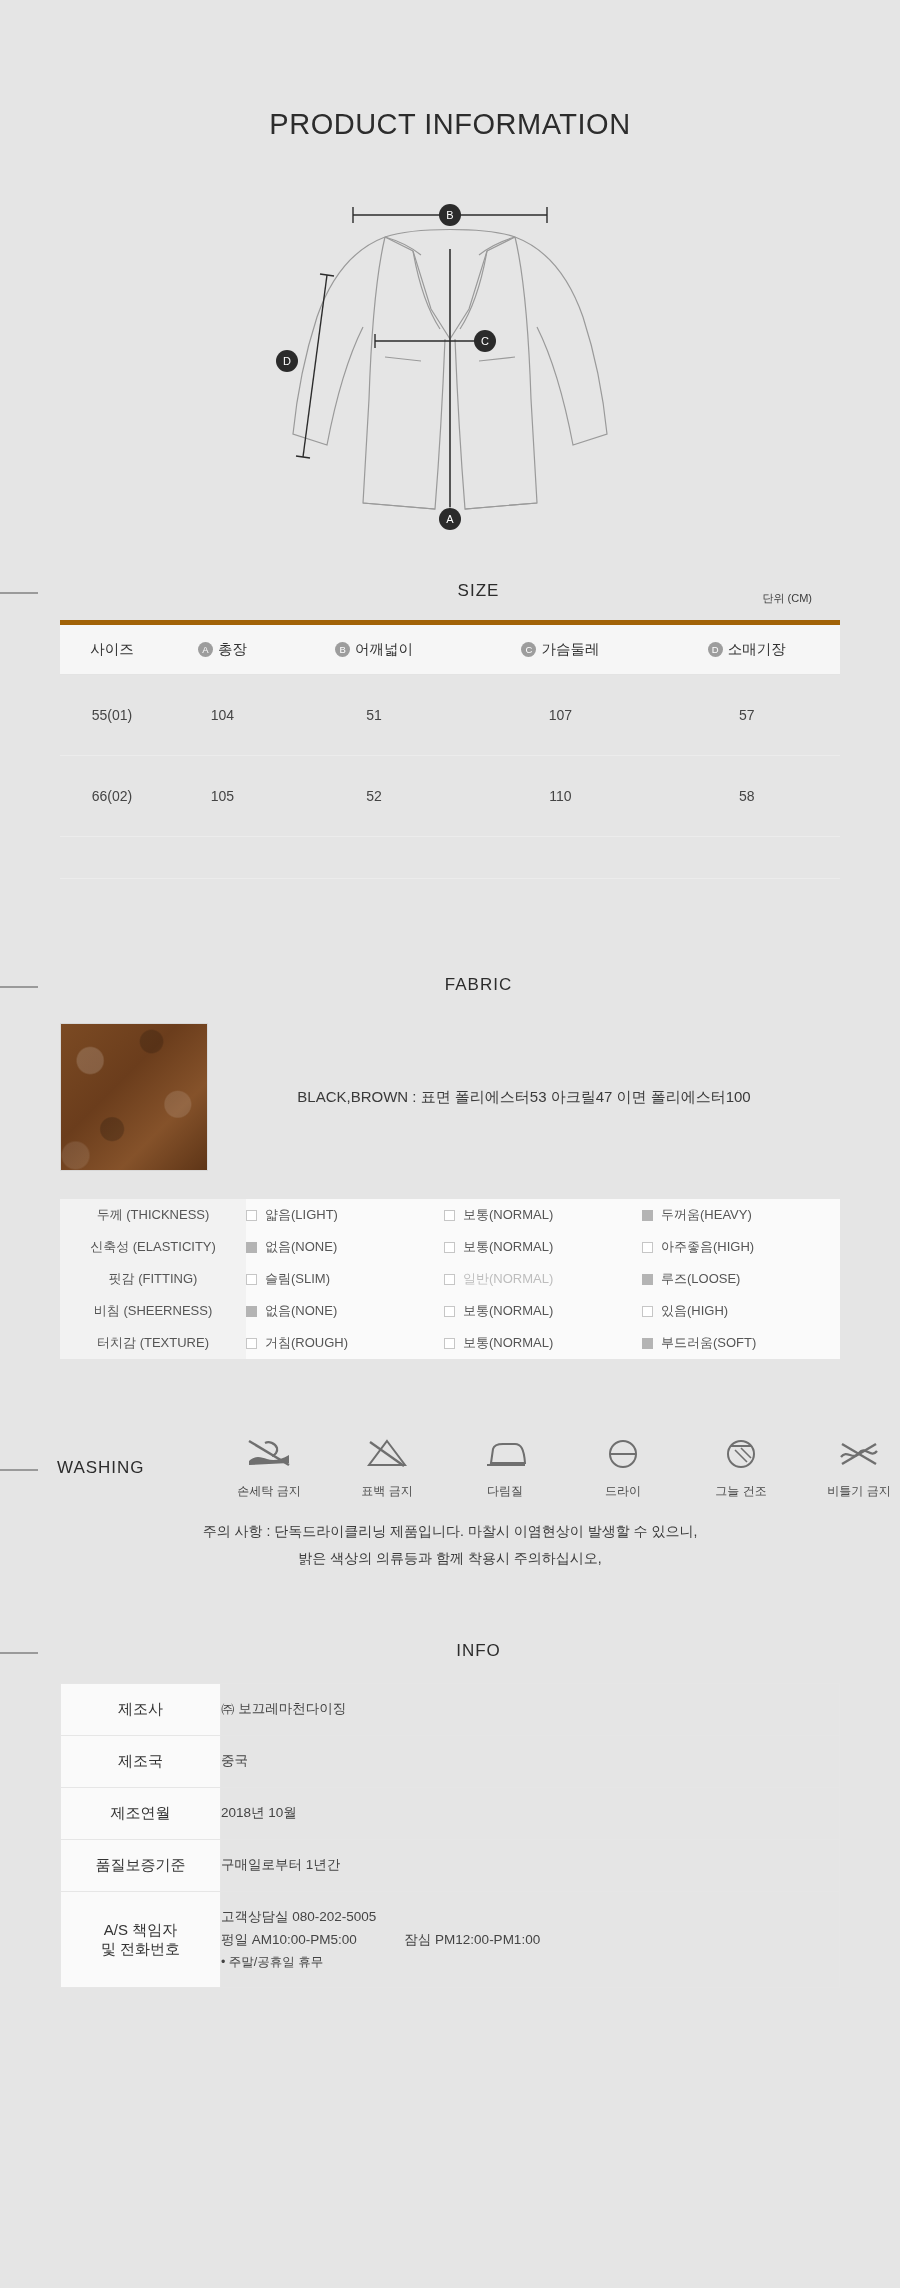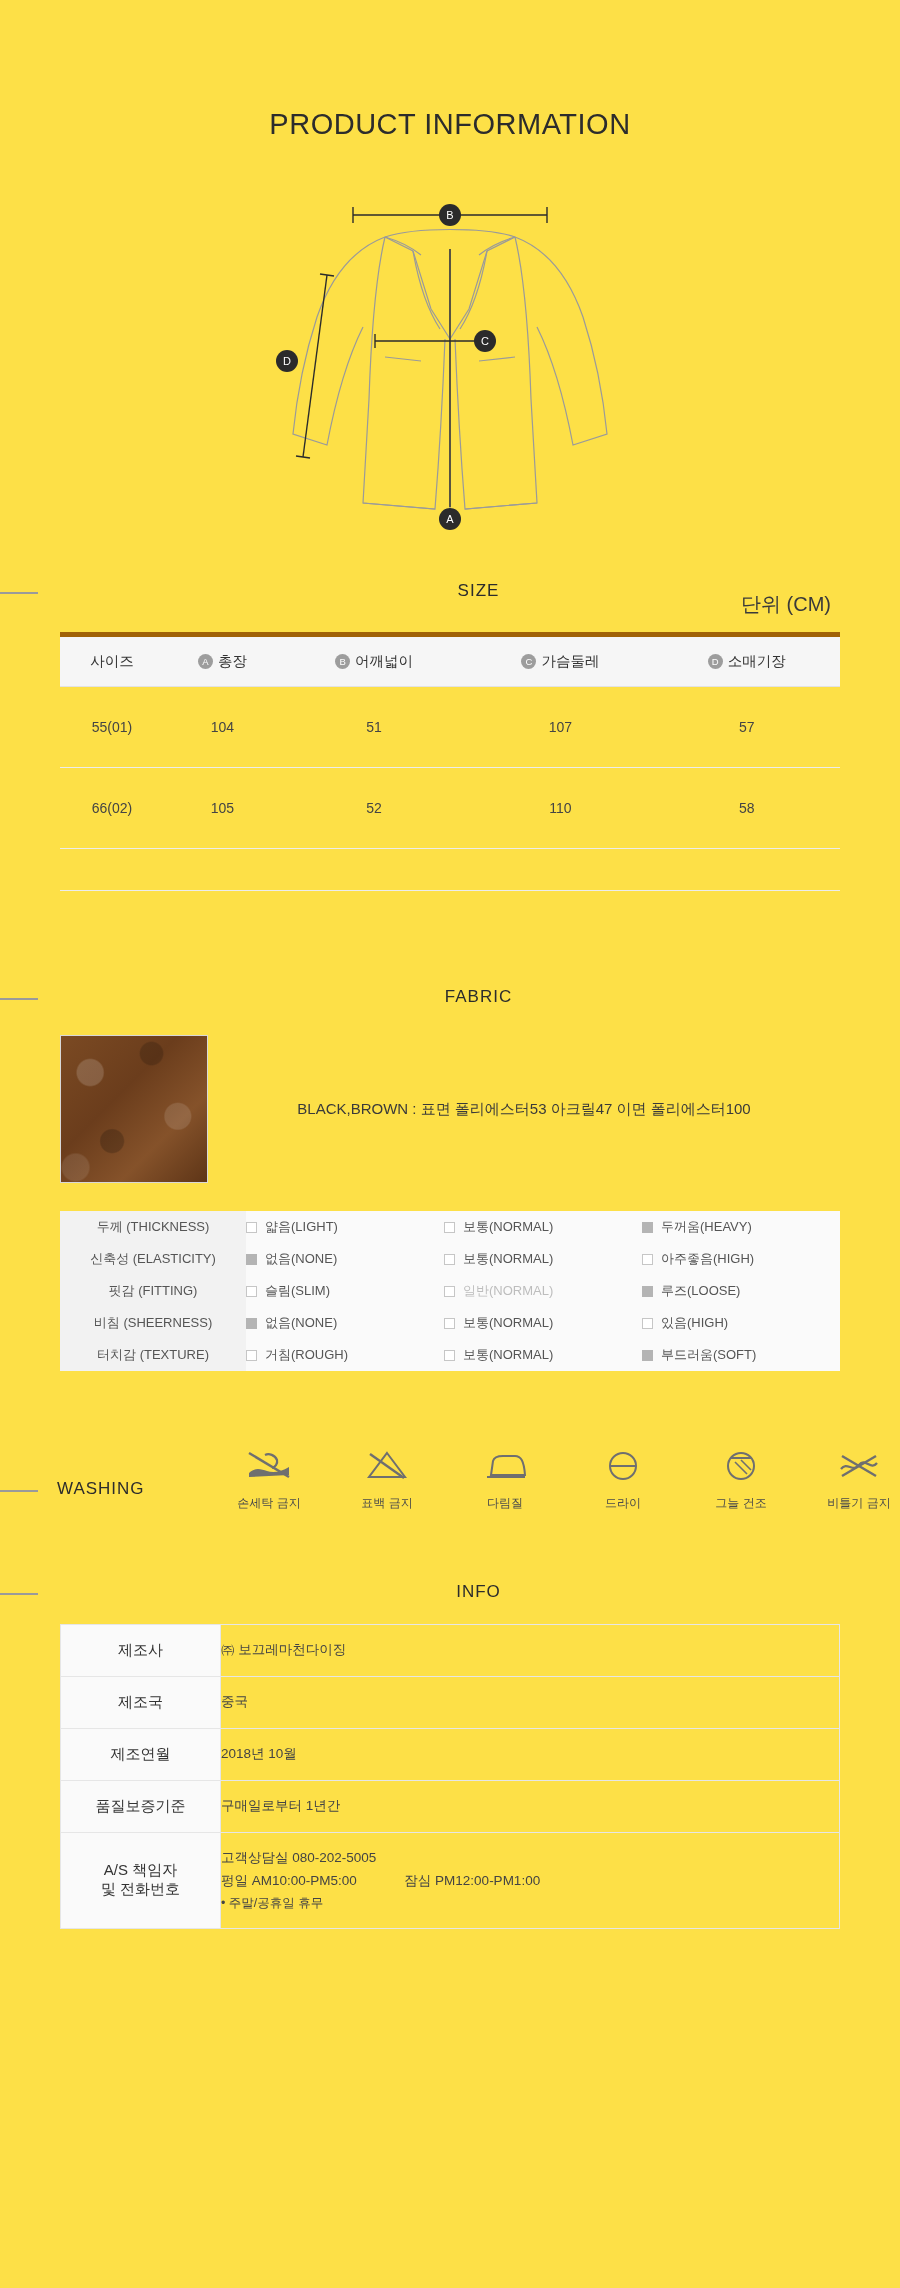--- a/index.html
+++ b/index.html
@@ -7,21 +7,21 @@
     margin: 0; padding: 0;
     background: #ffffff;
     font-family: "Liberation Sans", sans-serif;
     color: #3a3a3a;
   }
   .page {
     width: 900px;
     min-height: 2288px;
     margin: 0 auto;
     position: relative;
-    background: #fde047;
+    background: #e5e5e5;
   }
 
   
   .title {
     text-align: center;
     font-size: 29px;
     letter-spacing: 0.5px;
     color: #2c2c2c;
     padding-top: 108px;
     font-weight: 400;
@@ -49,22 +49,22 @@
     position: absolute;
     left: 0; top: 11px;
     width: 38px; height: 2px;
     background: #9a9a9a;
   }
 
   
   .size-sec { margin-top: 42px; }
   .unit {
     text-align: right;
-    padding-right: 69px;
-    font-size: 20px;
+    padding-right: 88px;
+    font-size: 11px;
     color: #3a3a3a;
     margin-top: -10px;
   }
   table.size {
     width: 780px;
     margin: 14px auto 0 auto;
     border-collapse: collapse;
     font-size: 14px;
   }
   table.size thead th {
@@ -154,21 +154,21 @@
   }
   .box.on { background: #b4b4b4; border-color: #b4b4b4; }
   .opt span.lbl { white-space: nowrap; }
   .opt.faded span.lbl { color: #bdbdbd; }
   td.opt-cell { width: 198px; padding-left: 18px; }
 
   
   .wash-sec { margin-top: 76px; position: relative; }
   .wash-head {
     position: absolute;
-    left: 0; top: 32px;
+    left: 0; top: 23px;
     padding-left: 57px;
     font-size: 17px;
     letter-spacing: 1px;
     color: #2c2c2c;
   }
   .wash-head .rule {
     position: absolute; left: 0; top: 11px;
     width: 38px; height: 2px; background: #9a9a9a;
   }
   .wash-icons {
@@ -513,20 +513,24 @@
         <svg width="48" height="38" viewBox="0 0 48 38">
           <path d="M6 22 C12 14 18 26 24 18 C30 10 36 24 42 16" fill="none" stroke="#6f6f6f" stroke-width="2.2"></path>
           <line x1="7" y1="9" x2="41" y2="29" stroke="#6f6f6f" stroke-width="2.4"></line>
           <line x1="41" y1="9" x2="7" y2="29" stroke="#6f6f6f" stroke-width="2.4"></line>
         </svg>
         <div class="cap">비틀기 금지</div>
       </div>
 
     </div>
 
+    <div class="wash-note">
+      <div>주의 사항 : 단독드라이클리닝 제품입니다. 마찰시 이염현상이 발생할 수 있으니,</div>
+      <div>밝은 색상의 의류등과 함께 착용시 주의하십시오,</div>
+    </div>
   </div>
 
   <div class="info-sec">
     <div class="sec-head">
       <span class="rule"></span>
       <span>INFO</span>
     </div>
 
     <table class="info">
       <tbody>

